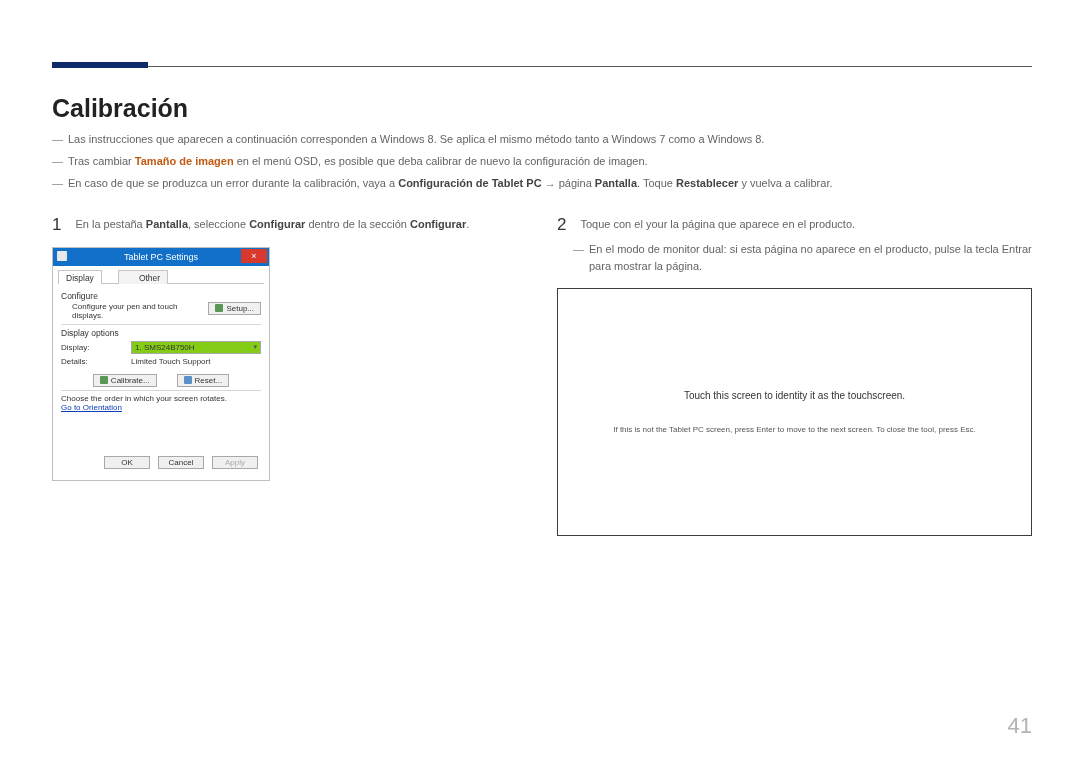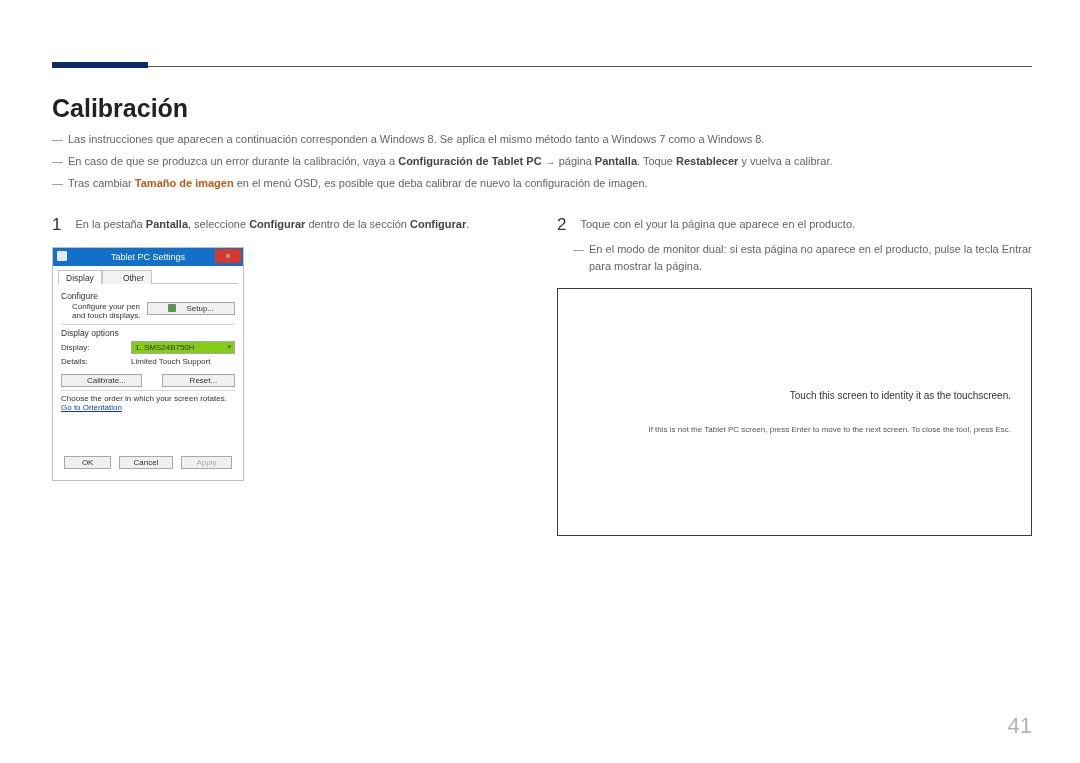--- a/index.html
+++ b/index.html
@@ -87,21 +87,21 @@
   .sub-dash::before {
     content: "―";
     position: absolute;
     left: 16px;
     color: #888;
   }
 
   
   .win {
     margin-top: 14px;
-    width: 192px;
+    width: 218px;
     border: 1px solid #bfbfbf;
     background: #fff;
     font-size: 9px;
     font-family: Tahoma, Arial, sans-serif;
     color: #333;
   }
   .win-title {
     background: #1270c8;
     color: #fff;
     height: 18px;
@@ -119,30 +119,30 @@
   }
   .win-title .close {
     position: absolute; right: 2px; top: 1px;
     width: 26px; height: 14px;
     background: #d73a2d;
     color:#fff;
     display:flex;align-items:center;justify-content:center;
     font-size:9px;
   }
   .win-body { padding: 3px 5px 5px 5px; }
-  .tabs { display:flex; border-bottom:1px solid #c5c5c5; font-size:8.5px; }
+  .tabs { display:flex; border-bottom:1px solid #c5c5c5; font-size:8.5px;gap:16px; }
   .tab { padding:2px 7px 1px 7px; border:1px solid #c5c5c5; border-bottom:none; background:#fff; position:relative; top:1px; }
   .tab.inactive { background:#f3f3f3;padding-left:20px; }
   .panel { border:0; padding:4px 3px 0 3px; }
   .grp-title { font-size:8.5px; margin:3px 0 1px 0; }
   .cfg-row { display:flex; align-items:flex-start; gap:6px; }
   .cfg-text { flex:1; font-size:8px; line-height:1.15;margin-left:11px; }
   .btn {
     border:1px solid #a8a8a8; background:#f0f0f0;
-    font-size:8px; padding:1px 20px; display:inline-flex; gap:10px;
+    font-size:8px; padding:1px 6px; display:inline-flex; gap:3px;
     min-width:52px; justify-content:center;
   }
   .btn .ico { width:8px; height:8px; background:#5b9654; border-radius:1px; }
   .btn .ico.blue { background:#5a90c8; }
   .dropdown {
     border:1px solid #a8a8a8; background:#84cc16; font-size:8px;
     padding:1px 3px; display:flex; justify-content:space-between; align-items:center;
   }
   .dropdown .arrow { font-size:7px; color:#555; }
   .lbl { font-size:8px; }
@@ -153,21 +153,21 @@
   .footer-btns .btn { min-width:46px; }
   .footer-btns .btn.disabled { color:#aaa; }
 
   
   .touch-panel {
     margin-top: 14px;
     border: 1px solid #3c3c3c;
     height: 248px;
     display: flex;
     flex-direction: column;
-    align-items: flex-end;
+    align-items: center;
     justify-content: center;
     gap: 24px;
     font-family: Tahoma, Arial, sans-serif;
     color: #333;
     padding: 0 20px;
     text-align: center;
   }
   .touch-main { font-size: 10px; }
   .touch-sub { font-size: 8px; color:#555; }
 
@@ -185,24 +185,24 @@
 <body>
 
 <div class="top-rule"></div>
 <div class="top-bar"></div>
 
 <h1 class="title">Calibración</h1>
 
 <div class="dash-list">
   <div class="row"><span>Las instrucciones que aparecen a continuación corresponden a Windows 8. Se aplica el mismo método tanto a Windows 7 como a Windows 8.</span></div>
   <div class="row">
+    <span>Tras cambiar </span><span class="highlight">Tamaño de imagen</span><span> en el menú OSD, es posible que deba calibrar de nuevo la configuración de imagen.</span>
+  </div>
+  <div class="row">
     <span>En caso de que se produzca un error durante la calibración, vaya a </span><span class="bold">Configuración de Tablet PC</span><span> → página </span><span class="bold">Pantalla</span><span>. Toque </span><span class="bold">Restablecer</span><span> y vuelva a calibrar.</span>
-  </div>
-  <div class="row">
-    <span>Tras cambiar </span><span class="highlight">Tamaño de imagen</span><span> en el menú OSD, es posible que deba calibrar de nuevo la configuración de imagen.</span>
   </div>
 </div>
 
 <div class="cols">
 
   <div class="col">
     <div class="step-line">
       <div class="step-num">1</div>
       <div class="step-text">
         <span>En la pestaña </span><span class="bold">Pantalla</span><span>, seleccione </span><span class="bold">Configurar</span><span> dentro de la sección </span><span class="bold">Configurar</span><span>.</span>

